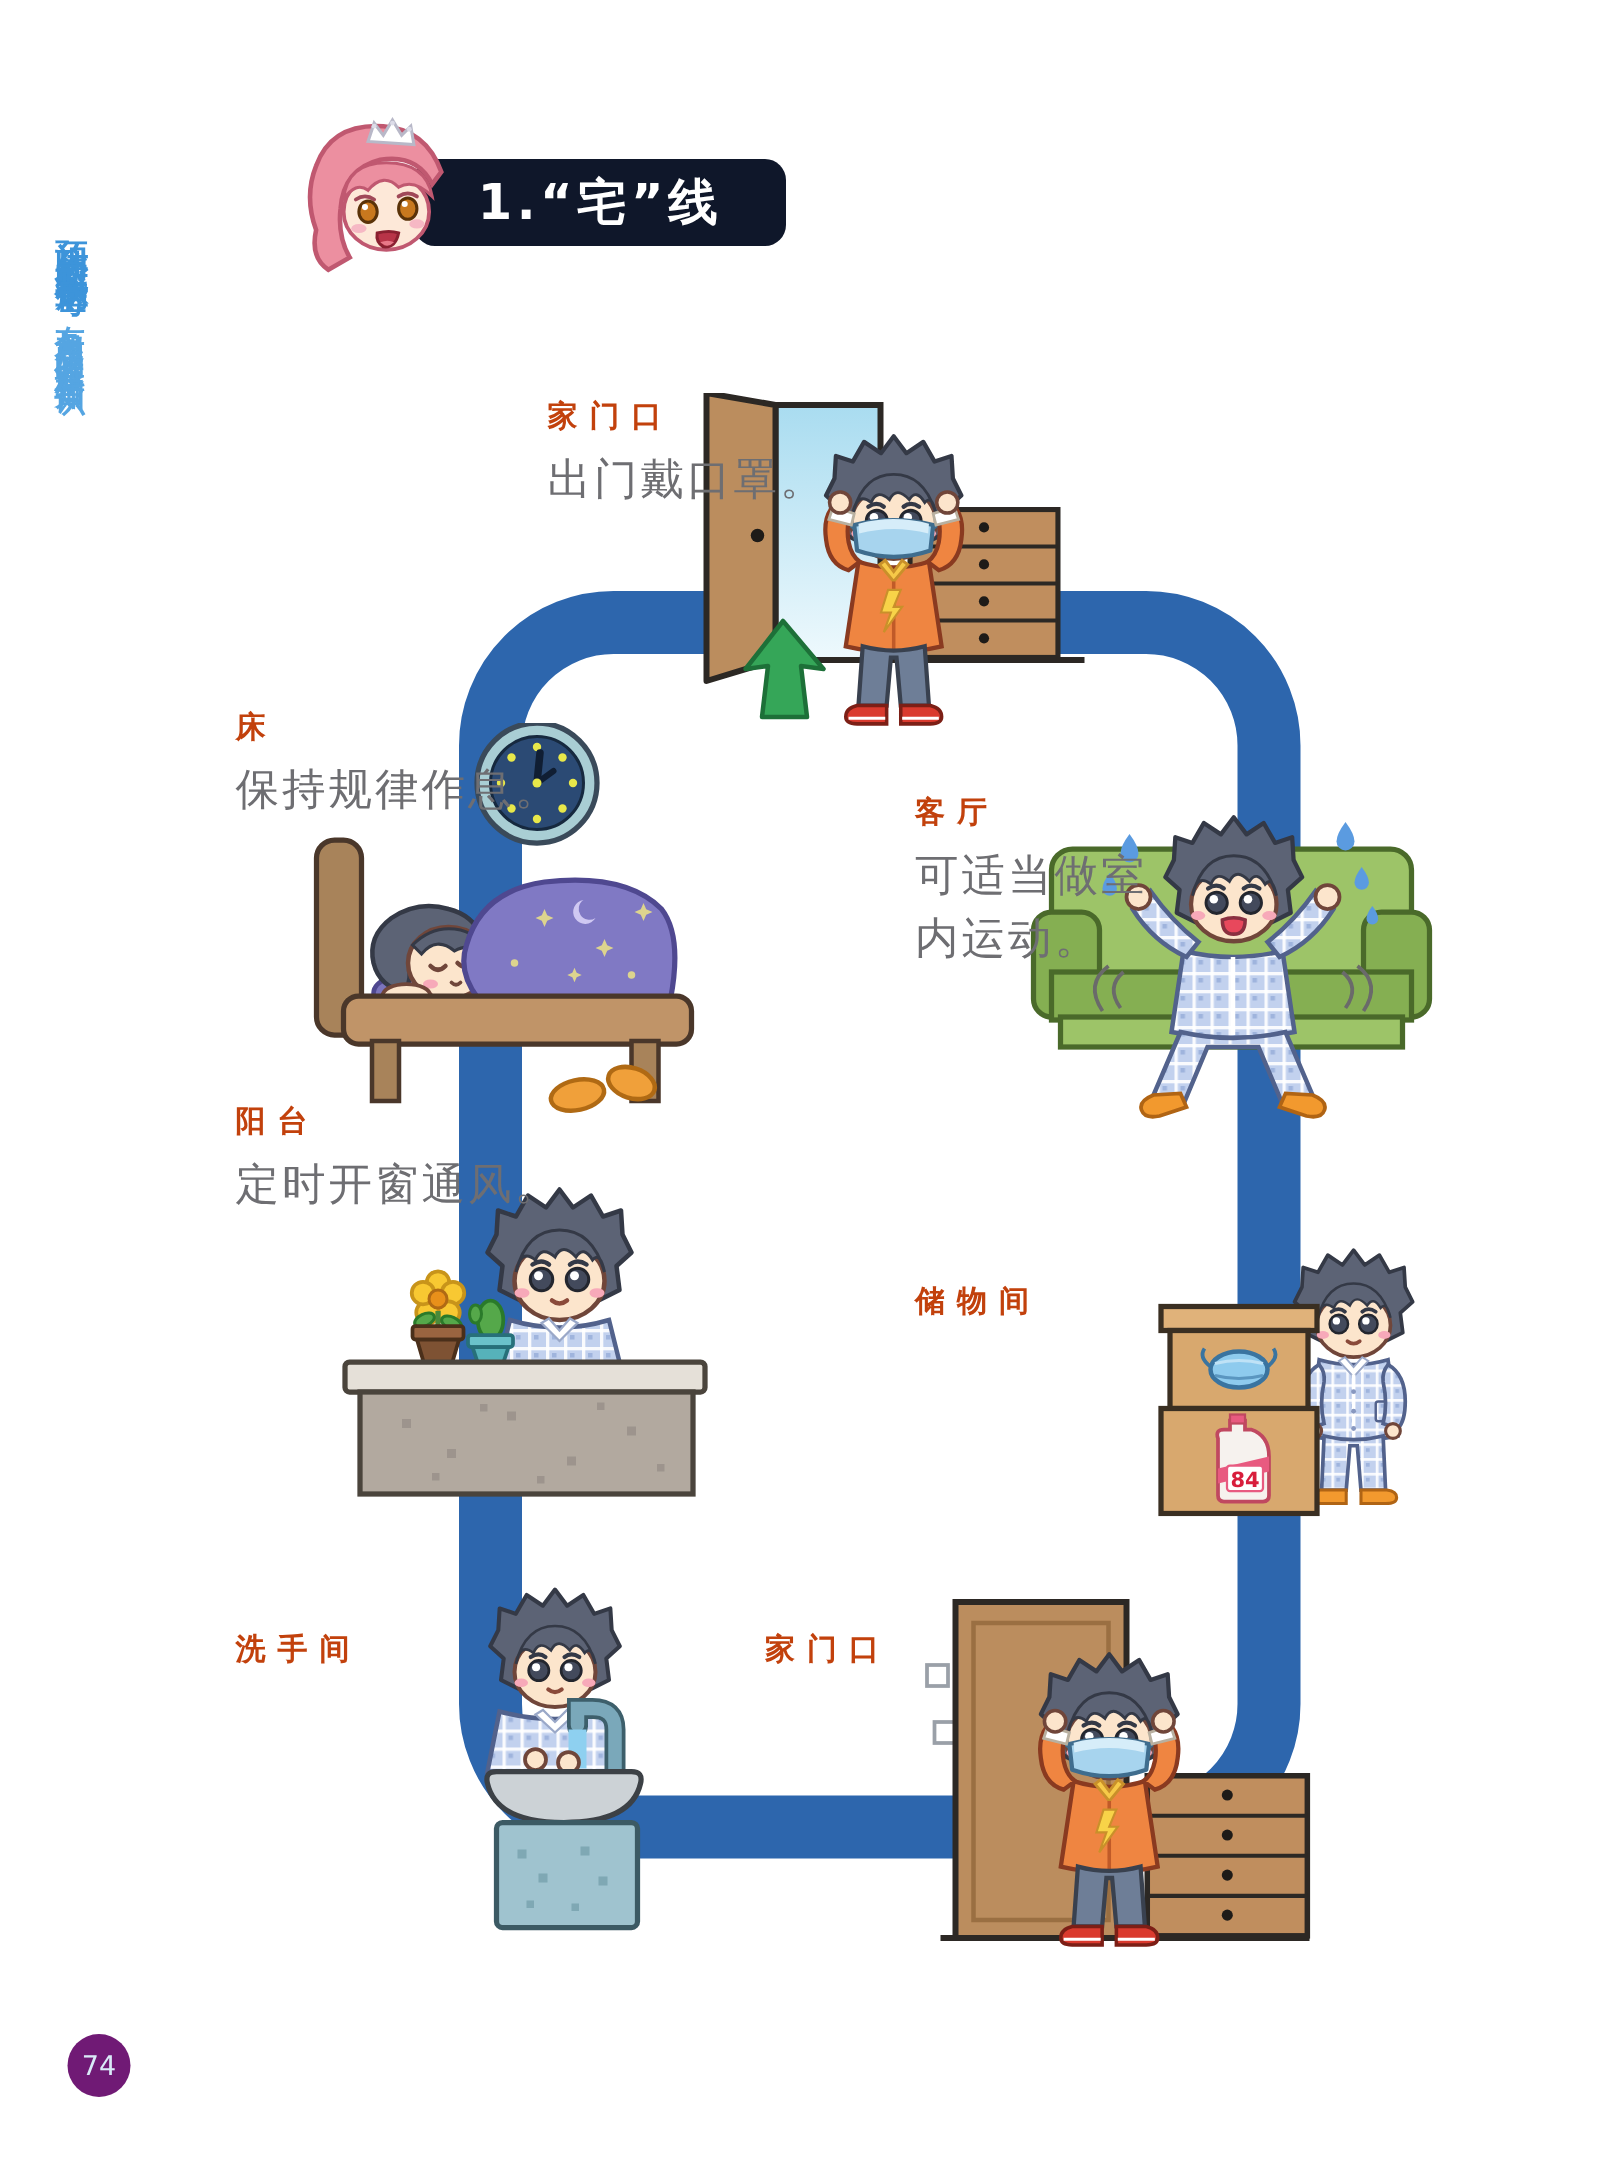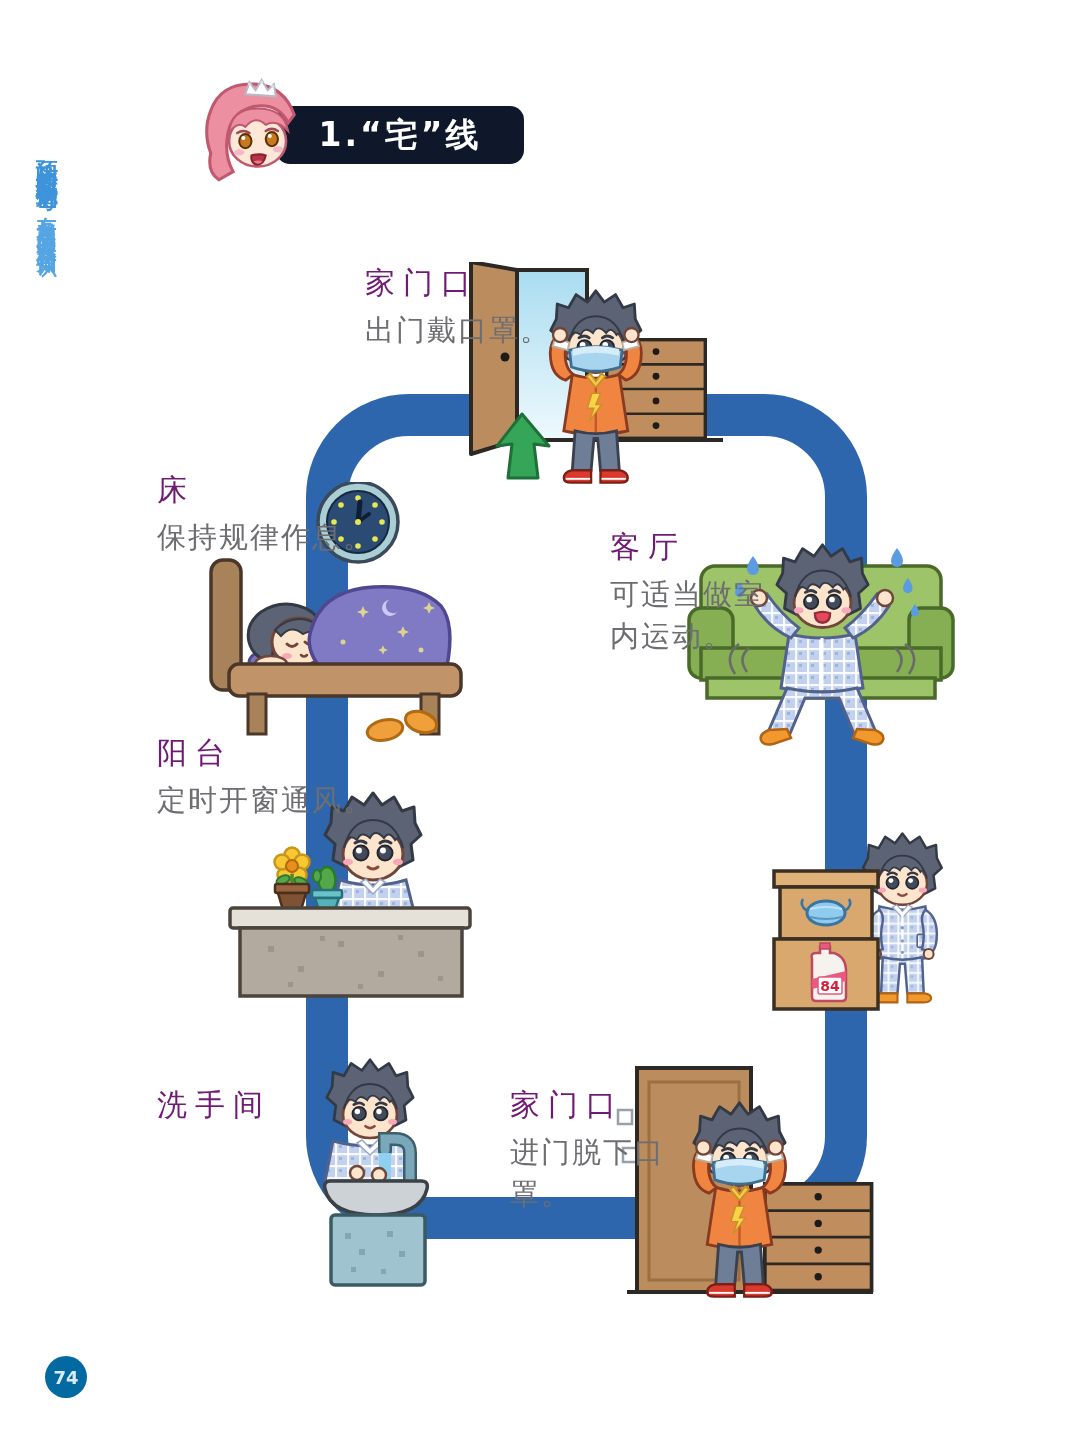--- a/index.html
+++ b/index.html
@@ -25,33 +25,33 @@
     z-index:4;
   }
   .mascot{position:absolute;left:194px;top:78px;width:118px;height:112px;z-index:5;}
   
   .flow-loop{position:absolute;left:0;top:0;z-index:1;}
   
   .scene{position:absolute;z-index:2;}
   
   .label{position:absolute;z-index:3;}
   .label .h{
-    font-size:30px;font-weight:normal;color:#701a75;letter-spacing:8px;
+    font-size:20px;font-weight:bold;color:#c2410c;letter-spacing:8px;
     line-height:1.1;margin:0;
   }
   .label .b{
     font-size:29px;color:#6e6e72;letter-spacing:2px;line-height:1.45;
     margin:10px 0 0 0;white-space:pre-line;
   }
   
   .page-badge{
     position:absolute;left:45px;top:1356px;width:42px;height:42px;
-    background:#0369a1;border-radius:50%;
+    background:#701a75;border-radius:50%;
     display:flex;align-items:center;justify-content:center;
-    color:#d9eaf8;font-size:18px;font-weight:bold;z-index:4;
+    color:#d9eaf8;font-size:18px;font-weight:normal;z-index:4;
   }
 </style>
 </head>
 <body>
 
 <svg width="0" height="0" style="position:absolute" aria-hidden="true">
   <defs>
     <linearGradient id="sky" x1="0" y1="0" x2="0" y2="1">
       <stop offset="0" stop-color="#a9dcf0"></stop>
         <stop offset="1" stop-color="#eef9fd"></stop>
@@ -365,25 +365,24 @@
 <div class="label" style="left:610px;top:530px">
   <div class="h">客厅</div>
   <div class="b">可适当做室
 内运动。</div>
 </div>
 <div class="label" style="left:157px;top:736px">
   <div class="h">阳台</div>
   <div class="b">定时开窗通风。</div>
 </div>
 <div class="label" style="left:610px;top:856px;width:215px">
+  <div class="h">储物间</div>
 </div>
 <div class="label" style="left:157px;top:1088px">
   <div class="h">洗手间</div>
 </div>
 <div class="label" style="left:510px;top:1088px">
   <div class="h">家门口</div>
-  <div class="b">进门脱下口
-罩。</div>
 </div>
 
 <div class="page-badge">
   <span>74</span>
 </div>
 
 </body></html>

